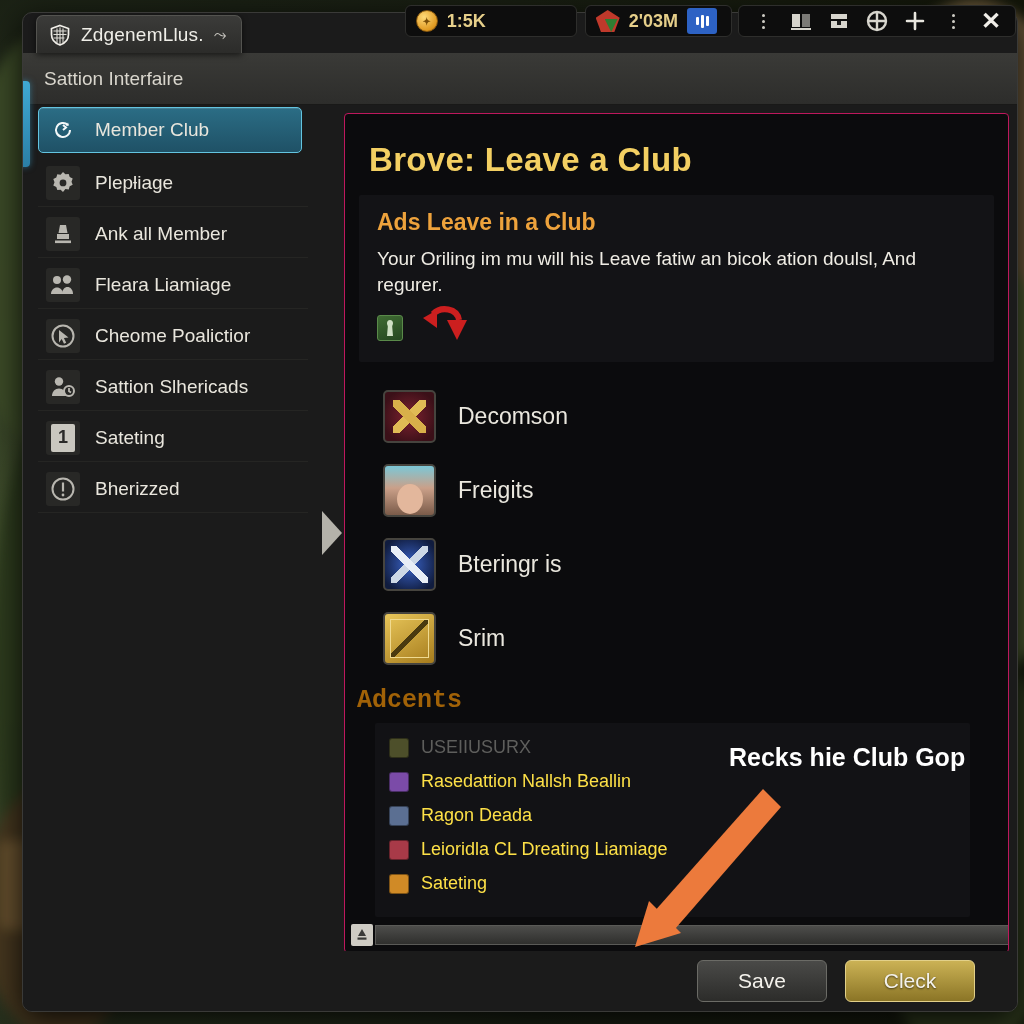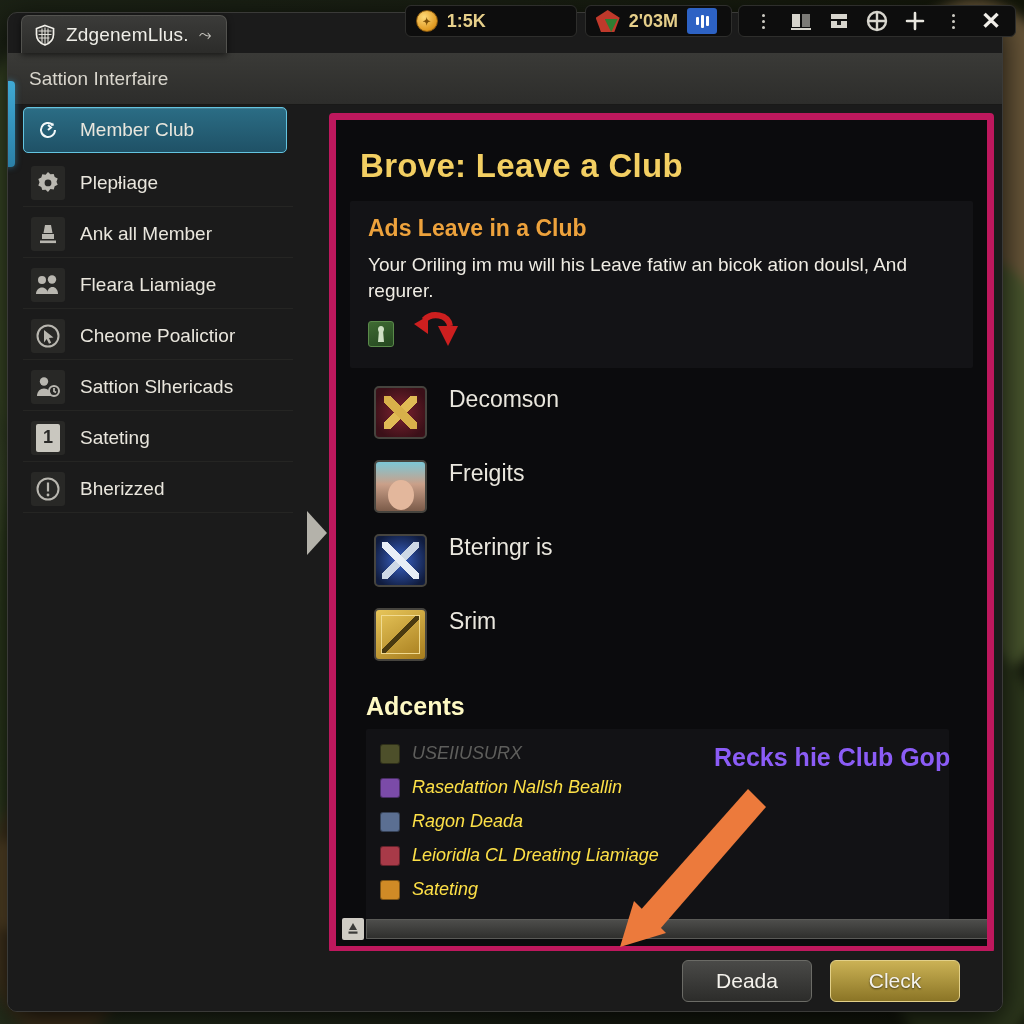--- a/index.html
+++ b/index.html
@@ -19,21 +19,21 @@
   .b1 { left:-40px; top:30px; width:180px; height:420px; background:#3d4c28; }
   .b2 { left:-10px; top:420px; width:120px; height:500px; background:#2c3a1d; }
   .b3 { left:-20px; top:780px; width:160px; height:260px; background:#47371f; }
   .b4 { left:0px;   top:840px; width:120px; height:90px;  background:#6b5330; border-radius:8px; }
   .b5 { right:-60px; top:0px;  width:220px; height:360px; background:#6d5a3c; }
   .b6 { right:-50px; top:260px;width:180px; height:420px; background:#4c5a30; }
   .b7 { right:-40px; top:640px;width:200px; height:420px; background:#2f3a1e; }
 
   
   .window {
-    position: absolute; left: 7px; top: 12px; width: 996px; height: 1000px;
+    position: absolute; left: 22px; top: 12px; width: 996px; height: 1000px;
     background: #1b1b1b;
     border: 1px solid #3a3a38;
     border-radius: 10px;
     box-shadow: 0 8px 32px rgba(0,0,0,.85);
     overflow: hidden;
   }
 
   
   .title-tab {
     position: absolute; left: 13px; top: 2px; z-index: 30;
@@ -129,21 +129,21 @@
     color: #b9b7b0;
   }
   .nav-item.active .nav-ico { background: transparent; color: #f2f7f8; }
   .nav-num { font-size: 18px; font-weight: bold; color:#2a2a28;
              background:#c9c7bf; width:24px; height:28px; border-radius:2px;
              display:flex; align-items:center; justify-content:center; }
 
   
   .content {
     flex: 1; margin: 8px 10px 0 0; background: #0b0b0d;
-    border: 7px solid #be185d; border-radius: 4px;
+    border: 1px solid #be185d; border-radius: 4px;
     position: relative; overflow: hidden;
   }
   .content-title {
     color: #f3cf62; font-size: 33px; font-weight: bold;
     padding: 27px 0 16px 24px; letter-spacing: .3px;
   }
   .notice {
     background: #131316; margin: 0 14px; padding: 14px 18px 12px 18px;
     border-radius: 2px;
   }
@@ -151,21 +151,21 @@
   .notice p { color: #efece4; font-size: 19px; line-height: 1.36; }
   .notice-icons { display: flex; align-items: center; gap: 14px; margin-top: 8px; }
   .green-item {
     width: 26px; height: 26px; border-radius: 3px;
     background: linear-gradient(160deg,#3f6b33,#254720);
     border: 1px solid #5a8a4a;
     display:flex; align-items:center; justify-content:center;
   }
 
   .member-list { padding: 18px 0 4px 8px; }
-  .member-row { display: flex; align-items: flex-start; gap: 22px; height: 74px; padding-left: 30px; }
+  .member-row { display: flex; align-items: center; gap: 22px; height: 74px; padding-left: 30px; }
   .avatar {
     width: 53px; height: 53px; border-radius: 5px; flex: none;
     border: 2px solid #46443e; position: relative; overflow: hidden;
   }
   .av-1 { background: radial-gradient(circle at 50% 50%, #7e2230 0%, #3b1018 80%); }
   .av-1::after { content:""; position:absolute; left:8px; top:8px; right:8px; bottom:8px;
     background: linear-gradient(45deg, transparent 40%, #d8b04a 40%, #d8b04a 60%, transparent 60%),
                 linear-gradient(-45deg, transparent 40%, #e0bb55 40%, #e0bb55 60%, transparent 60%); }
   .av-2 { background: linear-gradient(180deg,#7cc7d6 0%,#caa089 45%,#7b5b49 100%); }
   .av-2::after { content:""; position:absolute; left:12px; top:18px; width:26px; height:30px;
@@ -173,31 +173,31 @@
   .av-3 { background: radial-gradient(circle at 50% 50%, #3a63c8 0%, #101c3e 85%); }
   .av-3::after { content:""; position:absolute; inset:6px;
     background: linear-gradient(45deg, transparent 43%, #e8eef6 43%, #e8eef6 57%, transparent 57%),
                 linear-gradient(-45deg, transparent 43%, #cdd8e6 43%, #cdd8e6 57%, transparent 57%); }
   .av-4 { background: linear-gradient(150deg,#e8c65a 0%,#a67c1d 100%); }
   .av-4::after { content:""; position:absolute; inset:5px;
     background: linear-gradient(-45deg, transparent 45%, #4a3a10 45%, #4a3a10 55%, transparent 55%);
     border:1px solid #f0da90; }
   .member-name { color: #eae7de; font-size: 23px; }
 
-  .adcents-title { color: #fef9c3; font-size: 25px; font-weight: bold; padding: 6px 0 8px 30px; }
+  .adcents-title { color: #a16207; font-size: 25px; font-weight: bold; padding: 6px 0 8px 12px; font-family: Liberation Mono, monospace; }
   .adcents-box { background: #121215; margin: 0 38px 0 30px; padding: 8px 0 16px 0; border-radius: 2px;
-                 position: relative; font-style: italic; }
+                 position: relative; }
   .ad-row { display: flex; align-items: center; gap: 12px; height: 34px; padding-left: 14px; }
   .ad-ico { width: 20px; height: 20px; border-radius: 3px; flex: none; border: 1px solid #00000066; }
   .ad-name { font-size: 18px; color: #fde047; }
   .ad-row.dim .ad-name { color: #5e5e5c; }
 
   
   .anno-text {
-    position: absolute; color: #8b5cf6; font-size: 25px; font-weight: bold;
+    position: absolute; color: #ffffff; font-size: 25px; font-weight: bold;
     left: 706px; top: 730px; white-space: nowrap; z-index: 20;
   }
   .anno-arrow { position: absolute; left: 600px; top: 770px; z-index: 20; }
 
   
   .hscroll {
     position: absolute; left: 6px; bottom: 6px; width: 674px; height: 22px;
     display: flex; align-items: center; gap: 2px;
   }
   .hscroll .handle {
@@ -495,16 +495,16 @@
 
   <div class="side-tri"></div>
 
   <div class="anno-text">Recks hie Club Gop</div>
   <svg class="anno-arrow" width="160" height="170" viewBox="0 0 160 170">
     <path d="M140 6 L158 24 L52 146 L30 130 Z" fill="#ec7a3c"></path>
     <path d="M12 164 L26 118 L58 150 Z" fill="#ec7a3c"></path>
   </svg>
 
   <div class="footer">
-    <div class="btn btn-save">Deada</div>
+    <div class="btn btn-save">Save</div>
     <div class="btn btn-check">Cleck</div>
   </div>
 </div>
 
 </body></html>

